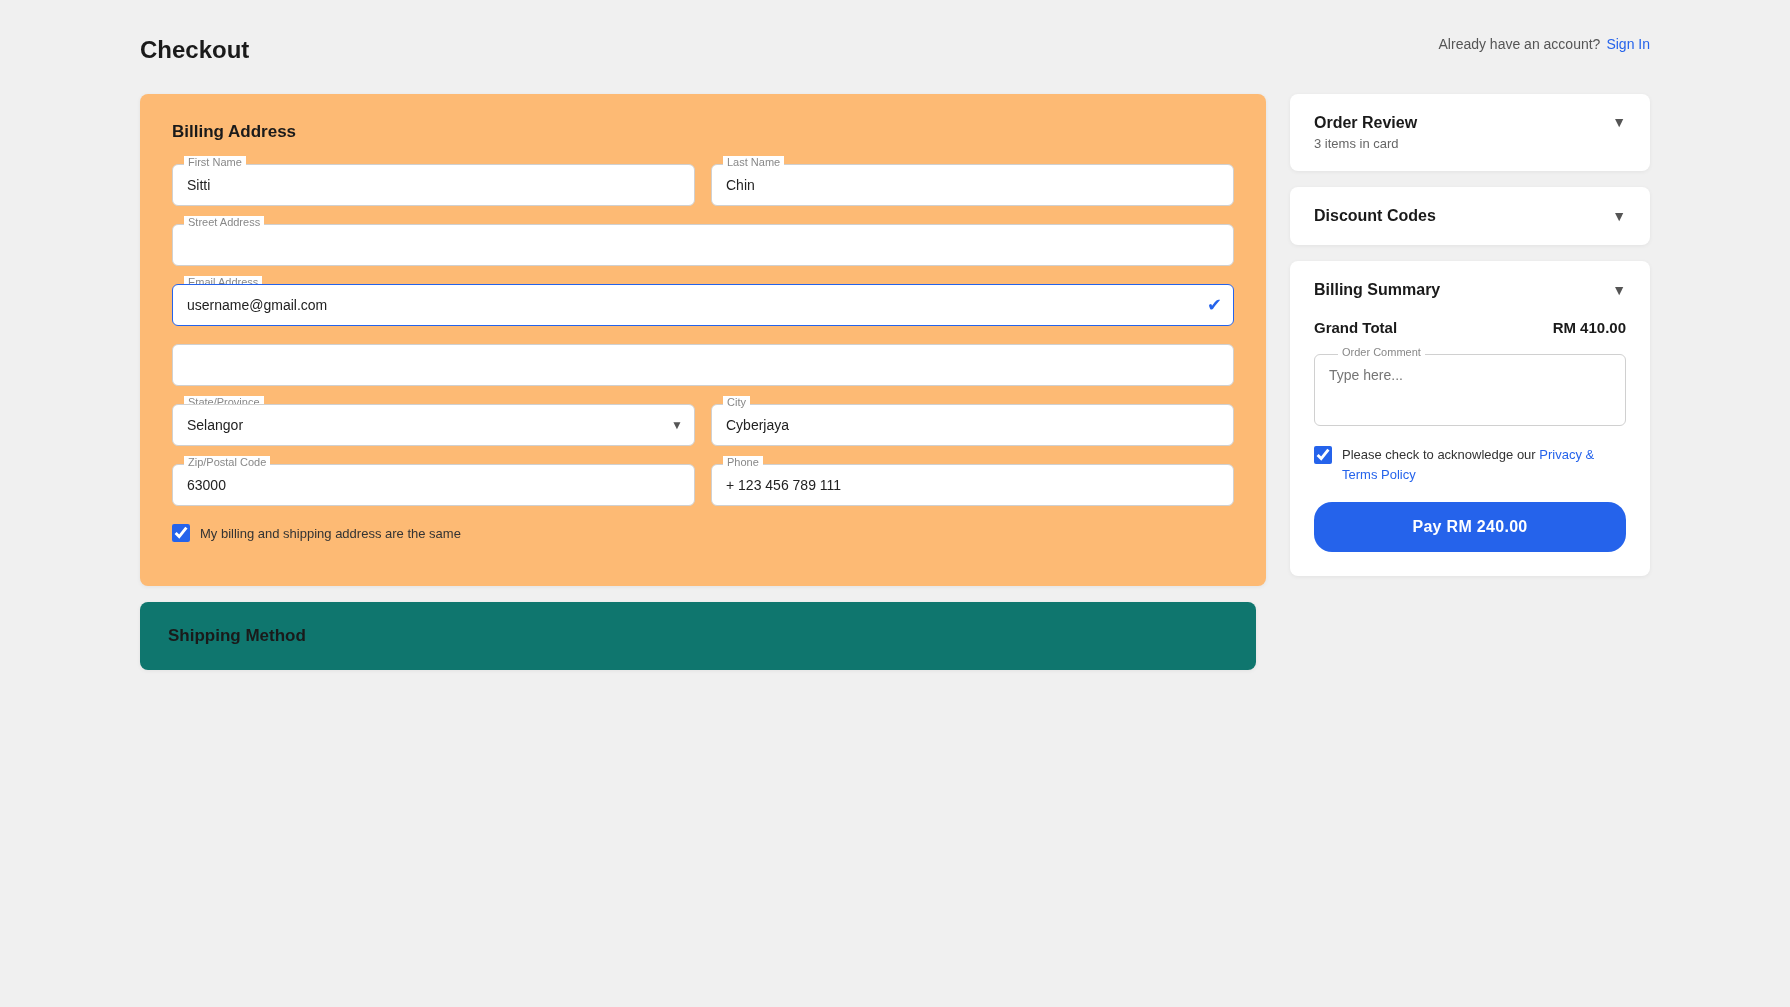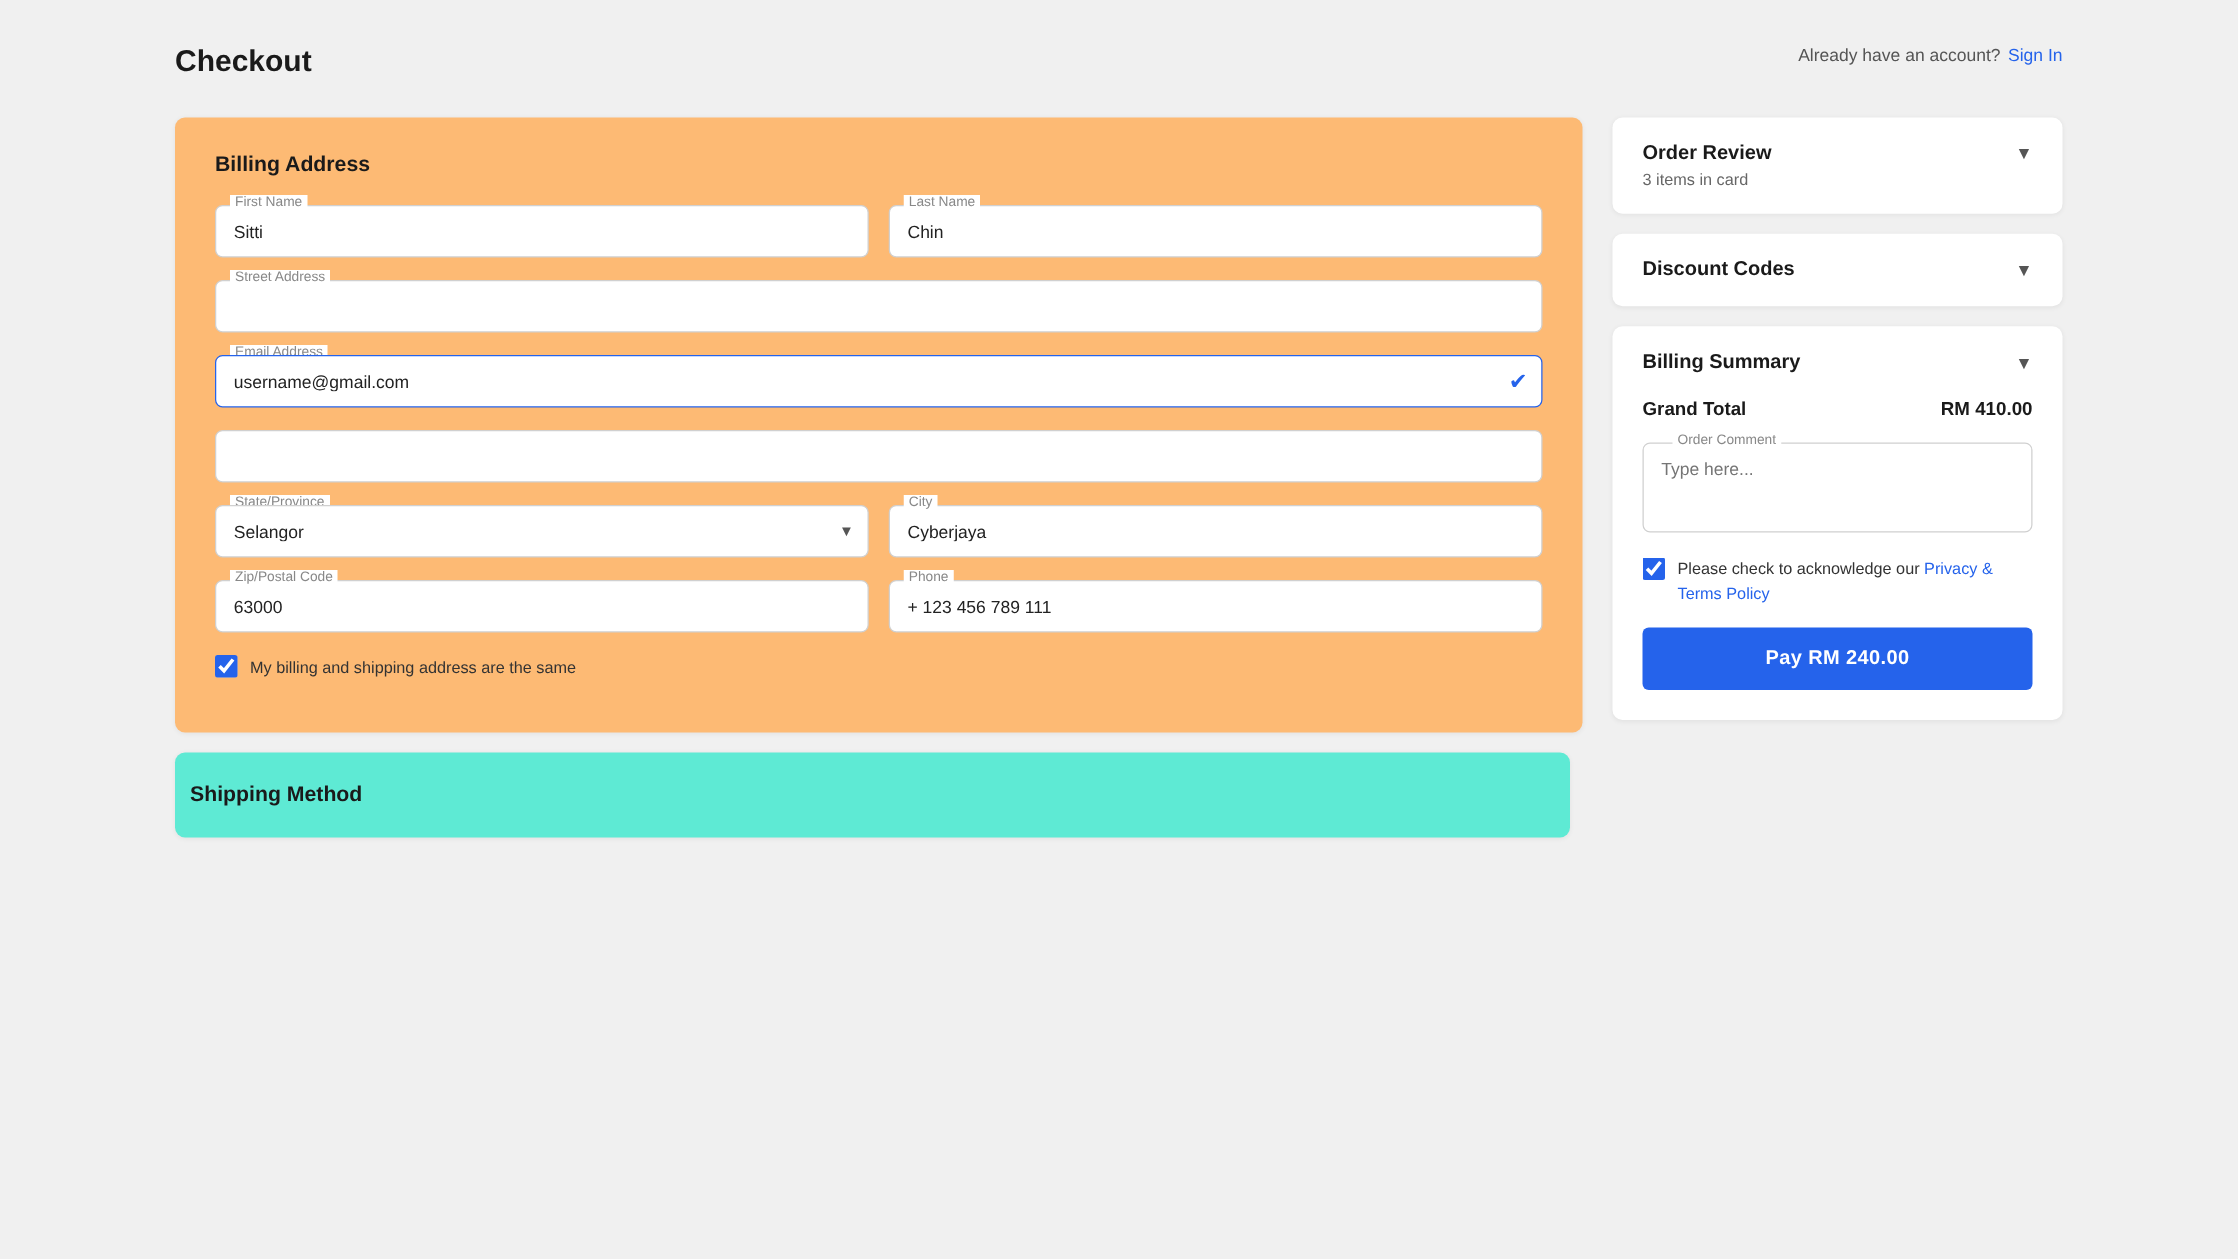--- a/index.html
+++ b/index.html
@@ -260,31 +260,31 @@
     .privacy-link {
       color: #2563eb;
       cursor: pointer;
       text-decoration: none;
     }
     .pay-button {
       width: 100%;
       background: #2563eb;
       color: #fff;
       border: none;
-      border-radius: 5px;
+      border-radius: 18px;
       padding: 16px;
       font-size: 16px;
       font-weight: 600;
       cursor: pointer;
       letter-spacing: 0.3px;
     }
     .shipping-section {
-      background: #5eead4;
+      background: #0f766e;
       border-radius: 8px;
-      padding: 24px 12px;
+      padding: 24px 28px;
       margin-top: 16px;
       box-shadow: 0 1px 4px rgba(0,0,0,0.06);
     }
     .shipping-title {
       font-size: 17px;
       font-weight: 700;
       color: #1a1a1a;
     }
     .street-address-second {
       margin-bottom: 18px;

